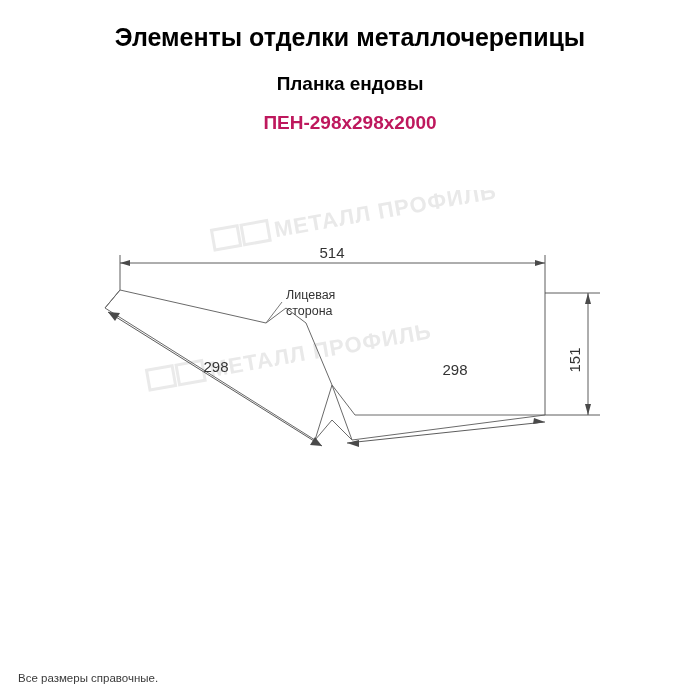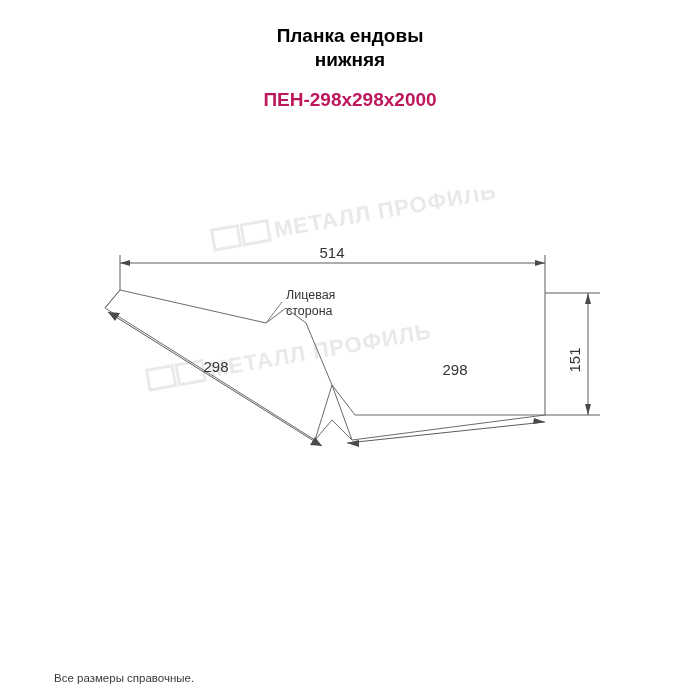--- a/index.html
+++ b/index.html
@@ -53,21 +53,20 @@
     width: 700px;
     height: 420px;
   }
   .footer {
     position: absolute;
     left: 18px;
     bottom: 12px;
     font-size: 11.5px;
     color: #3a3a3a;
     line-height: 1.55;
-    margin-left: 36px;
   }
   .footer div {
     white-space: nowrap;
   }
   svg { display: block; }
   .dimtext {
     font-family: "Liberation Sans", sans-serif;
     font-size: 15px;
     fill: #333333;
   }
@@ -83,22 +82,22 @@
     fill: #e9e9e9;
     letter-spacing: 1px;
   }
 </style>
 </head>
 <body>
 
 <div class="page">
 
   <div class="header">
+    <h1 class="title-main">Элементы отделки металлочерепицы</h1>
     <div class="title-sub">Планка ендовы</div>
-    <div class="title-sub">нижняя</div>
     <div class="title-code">ПЕН-298х298х2000</div>
   </div>
 
   <div class="drawing-wrap">
     <svg width="700" height="420" viewBox="0 0 700 420">
 
       <g opacity="1">
         <g transform="translate(215,60) rotate(-10)">
           <rect x="0" y="-20" width="26" height="20" fill="none" stroke="#eaeaea" stroke-width="3"></rect>
           <rect x="30" y="-20" width="26" height="20" fill="none" stroke="#eaeaea" stroke-width="3"></rect>

